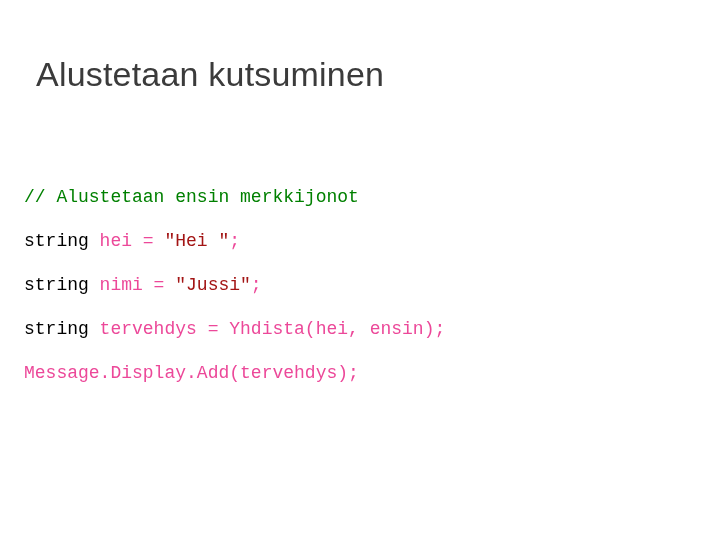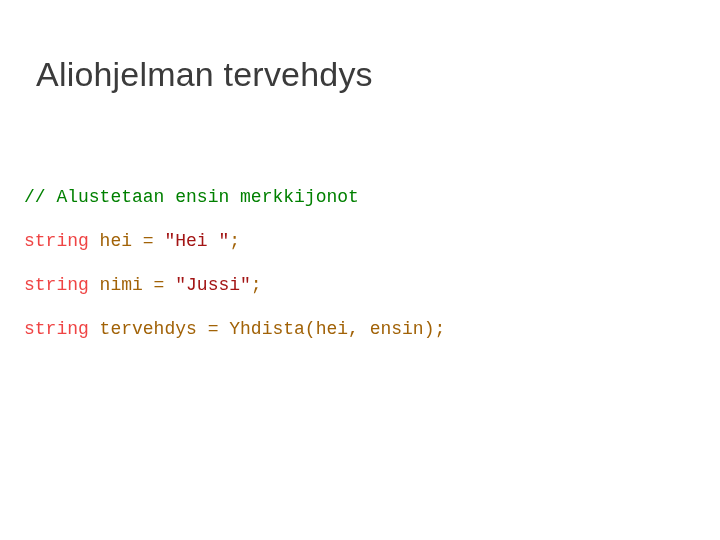--- a/index.html
+++ b/index.html
@@ -31,31 +31,32 @@
     top: 165px;
     left: 24px;
     right: 24px;
     font-family: "Courier New", Courier, monospace;
     font-size: 18px;
     line-height: 1.22;
     white-space: pre;
   }
   .code-line { display: block; }
   .c-comment { color: #008000; }
-  .c-keyword { color: #ef4444; }
+  .c-keyword { color: #000000; }
   .c-string  { color: #a31515; }
-  .c-plain   { color: #a16207; }
+  .c-plain   { color: #ec4899; }
 </style>
 </head>
 <body>
 
 <div class="slide">
 
-  <div class="title">Aliohjelman tervehdys</div>
+  <div class="title">Alustetaan kutsuminen</div>
 
   <div class="code-block">
 <span class="code-line"><span class="c-comment">// Alustetaan ensin merkkijonot</span></span>
 <span class="code-line"><span class="c-keyword">string</span><span class="c-plain"> hei = </span><span class="c-string">"Hei "</span><span class="c-plain">;</span></span>
 <span class="code-line"><span class="c-keyword">string</span><span class="c-plain"> nimi = </span><span class="c-string">"Jussi"</span><span class="c-plain">;</span></span>
 <span class="code-line"><span class="c-keyword">string</span><span class="c-plain"> tervehdys = Yhdista(hei, ensin);</span></span>
+<span class="code-line"><span class="c-plain">Message.Display.Add(tervehdys);</span></span>
   </div>
 
 </div>
 
 </body></html>

